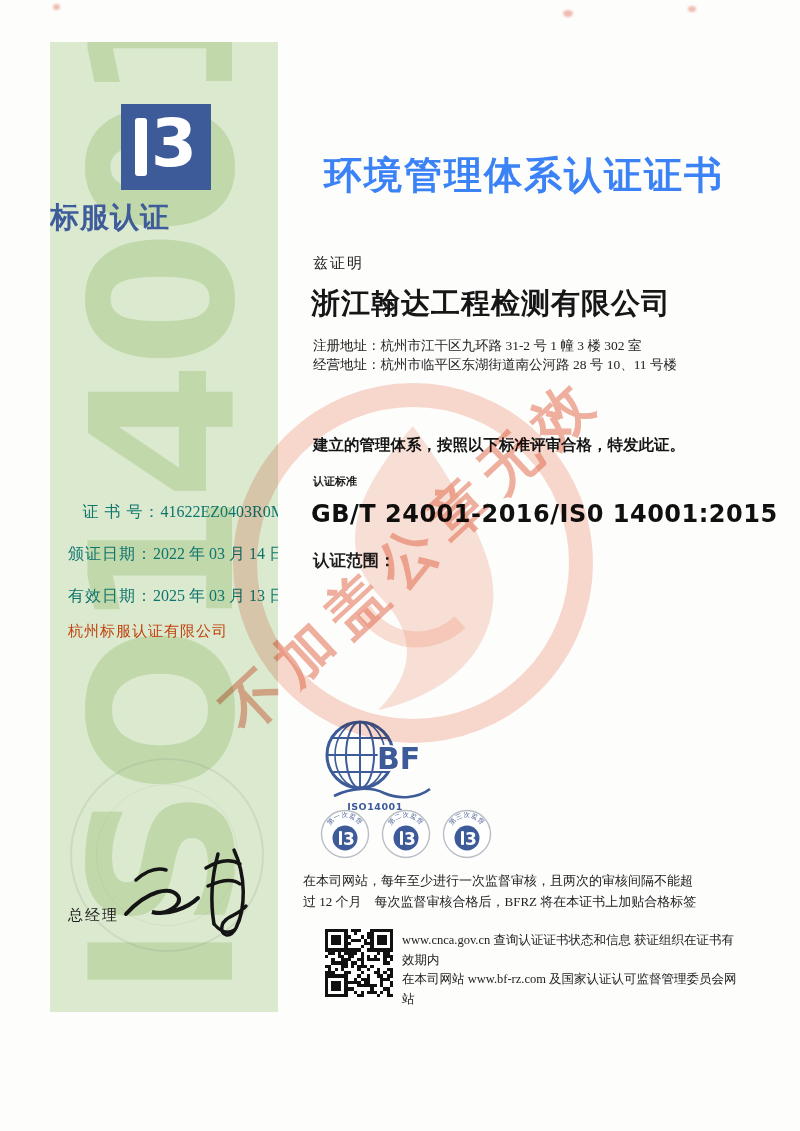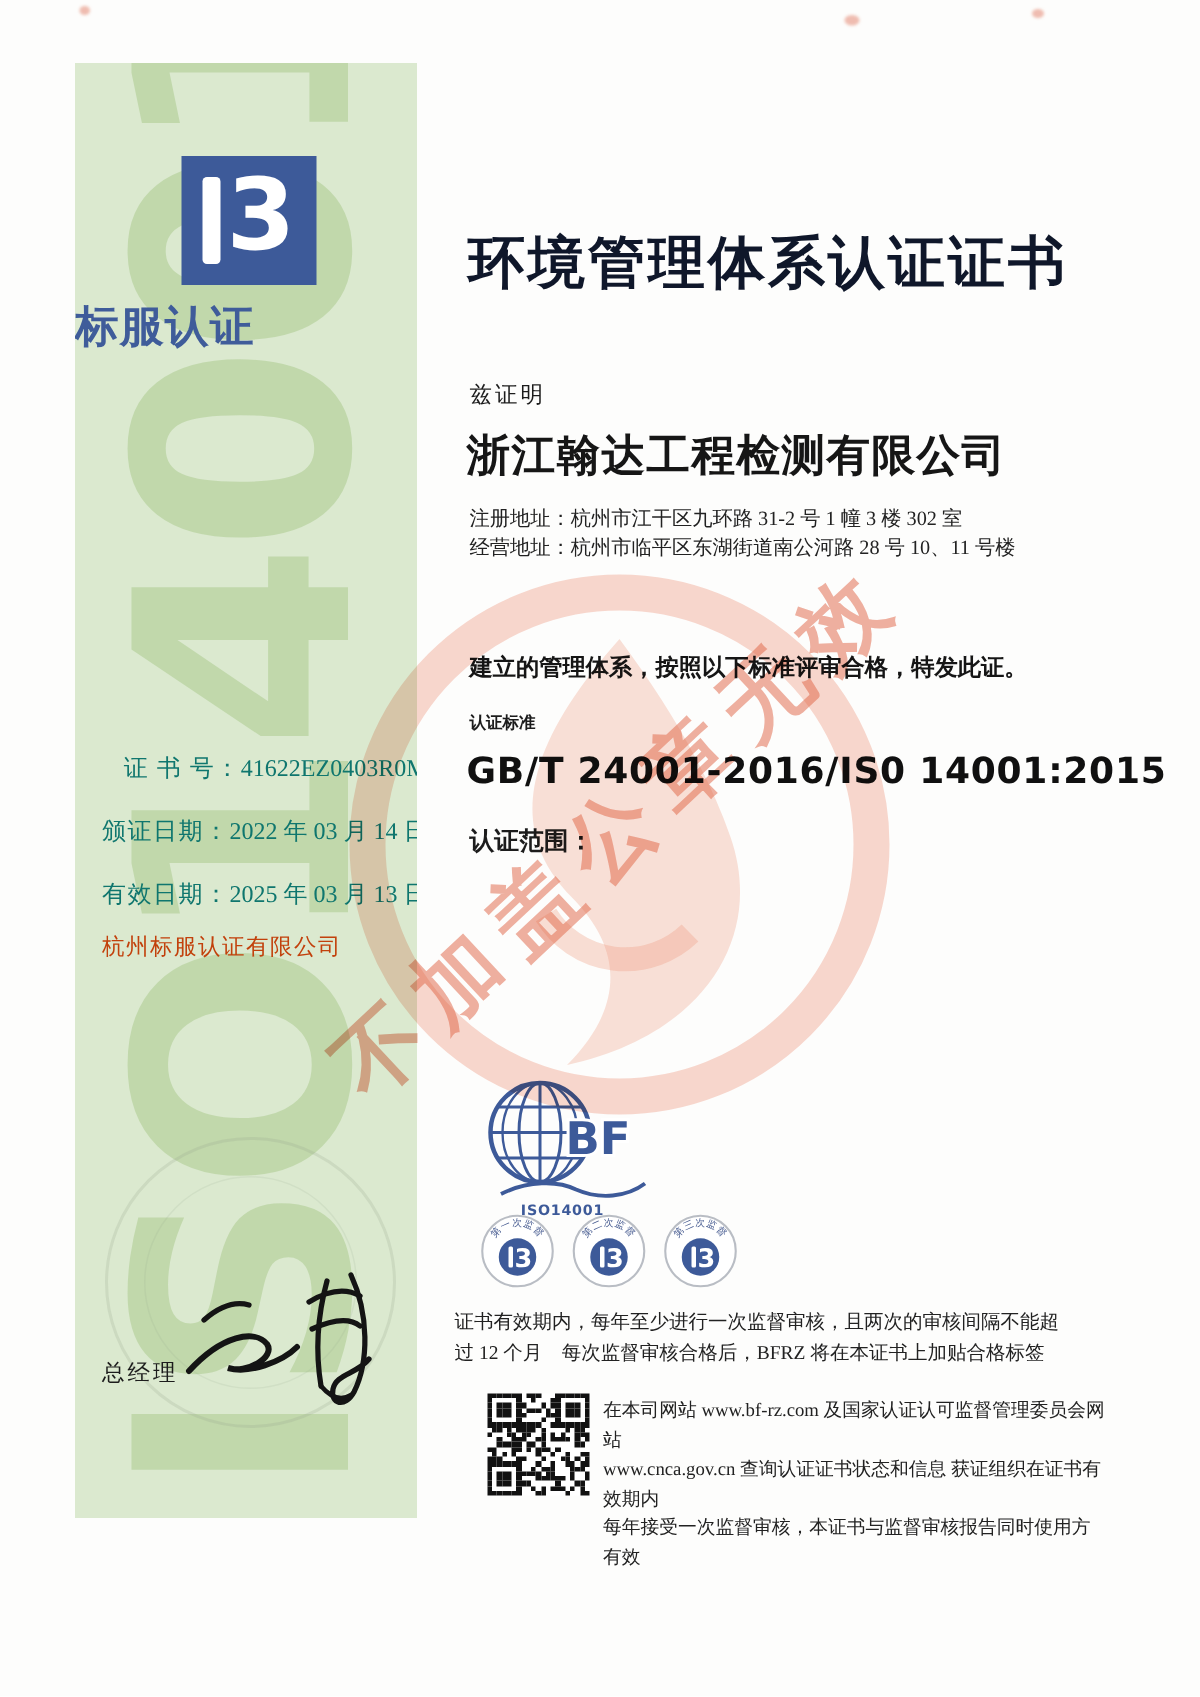--- a/index.html
+++ b/index.html
@@ -24,23 +24,23 @@
   .side-row .lab{letter-spacing:1px;}
   .issuer{position:absolute;left:18px;top:580px;font-size:15px;letter-spacing:1px;color:#c2410c;white-space:nowrap;}
   .seal-faint{position:absolute;left:20px;top:716px;width:190px;height:190px;border-radius:50%;
               border:2px solid rgba(150,165,140,0.22);}
   .seal-faint:before{content:"";position:absolute;left:24px;top:24px;right:24px;bottom:24px;
               border-radius:50%;border:1px solid rgba(150,165,140,0.15);}
   .signer{position:absolute;left:68px;top:906px;font-size:15px;letter-spacing:2px;z-index:2;}
   .sig-svg{position:absolute;left:122px;top:842px;z-index:2;}
 
   
-  .title{position:absolute;left:300px;top:150px;width:424px;text-align:center;
+  .title{position:absolute;left:300px;top:150px;width:424px;text-align:right;
          font-family:Liberation Serif, serif;font-weight:bold;font-size:38px;
-         letter-spacing:2px;color:#0f172a;}
+         letter-spacing:2px;color:#3b82f6;}
   .certify{position:absolute;left:313px;top:254px;font-size:15px;letter-spacing:2px;}
   .company{position:absolute;left:311px;top:284px;font-family:"Liberation Sans",sans-serif;
            font-weight:600;font-size:29px;letter-spacing:1px;color:#161616;}
   .info{position:absolute;left:313px;top:337px;font-size:13.5px;line-height:18.5px;color:#222;white-space:nowrap;}
   .statement{position:absolute;left:313px;top:435px;font-family:"Liberation Sans",sans-serif;
              font-weight:bold;font-size:15.5px;color:#151515;}
   .std-label{position:absolute;left:313px;top:474px;font-family:"Liberation Sans",sans-serif;
              font-weight:bold;font-size:11px;}
   .std-value{position:absolute;left:311px;top:500px;font-family:"DejaVu Sans",sans-serif;
              font-weight:bold;font-size:24px;letter-spacing:0.5px;color:#101010;}
@@ -178,21 +178,21 @@
       <text font-size="6.5" fill="#44598f" letter-spacing="0.6">
         <textPath href="#arc3" startOffset="50%" text-anchor="middle">第三次监督</textPath>
       </text>
       <circle cx="25" cy="34" r="12.5" fill="#3d5a99"></circle>
       <rect x="19" y="27" width="3" height="14" rx="1" fill="#ffffff"></rect>
       <text x="23" y="40.5" font-family="DejaVu Sans, sans-serif" font-weight="bold" font-size="17" fill="#ffffff">3</text>
     </svg>
   </div>
 
   <div class="sup-note">
-    <div>证书有效期内，每年至少进行一次监督审核，且两次的审核间隔不能超</div>
+    <div>在本司网站，每年至少进行一次监督审核，且两次的审核间隔不能超</div>
     <div>过 12 个月　每次监督审核合格后，BFRZ 将在本证书上加贴合格标签</div>
   </div>
 
   <div class="qr" id="qr">
       <div class="on"></div>
       <div class="on"></div>
       <div class="on"></div>
       <div class="on"></div>
       <div class="on"></div>
       <div class="on"></div>
@@ -627,23 +627,22 @@
       <div></div>
       <div></div>
       <div class="on"></div>
       <div></div>
       <div></div>
       <div class="on"></div>
       <div class="on"></div>
     </div>
 
   <div class="footer-note">
+    <div>www.cnca.gov.cn 查询认证证书状态和信息  获证组织在证书有效期内</div>
     <div>在本司网站 www.bf-rz.com 及国家认证认可监督管理委员会网站</div>
-    <div>www.cnca.gov.cn 查询认证证书状态和信息  获证组织在证书有效期内</div>
-    <div>每年接受一次监督审核，本证书与监督审核报告同时使用方有效</div>
   </div>
 
   <div class="wm-layer">
     <svg class="emblem" width="390" height="390" viewBox="0 0 390 390">
       <circle cx="195" cy="195" r="168" fill="none" stroke="rgba(235,135,105,0.32)" stroke-width="24"></circle>
       <path d="M195,58 C133,128 118,184 163,230 C200,267 196,306 160,342 C252,322 292,256 269,190 C253,144 226,100 195,58 Z" fill="rgba(238,148,118,0.28)"></path>
       <path d="M146,242 a62,62 0 0 0 96,12" fill="none" stroke="rgba(238,148,118,0.30)" stroke-width="16"></path>
     </svg>
     <div class="stamp-text">不加盖公章无效</div>
     <div class="speck" style="left:53px;top:4px;width:7px;height:6px;"></div>

